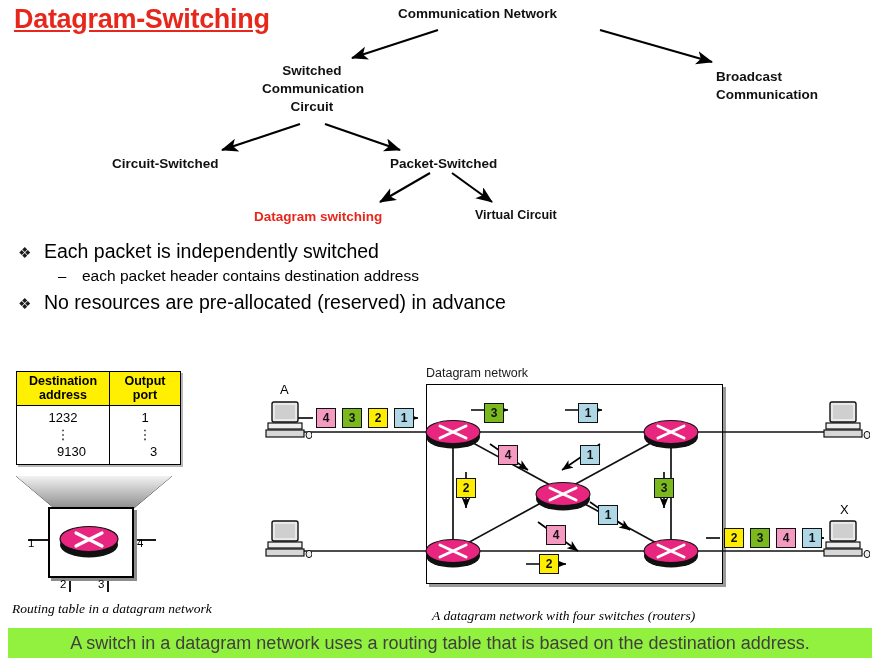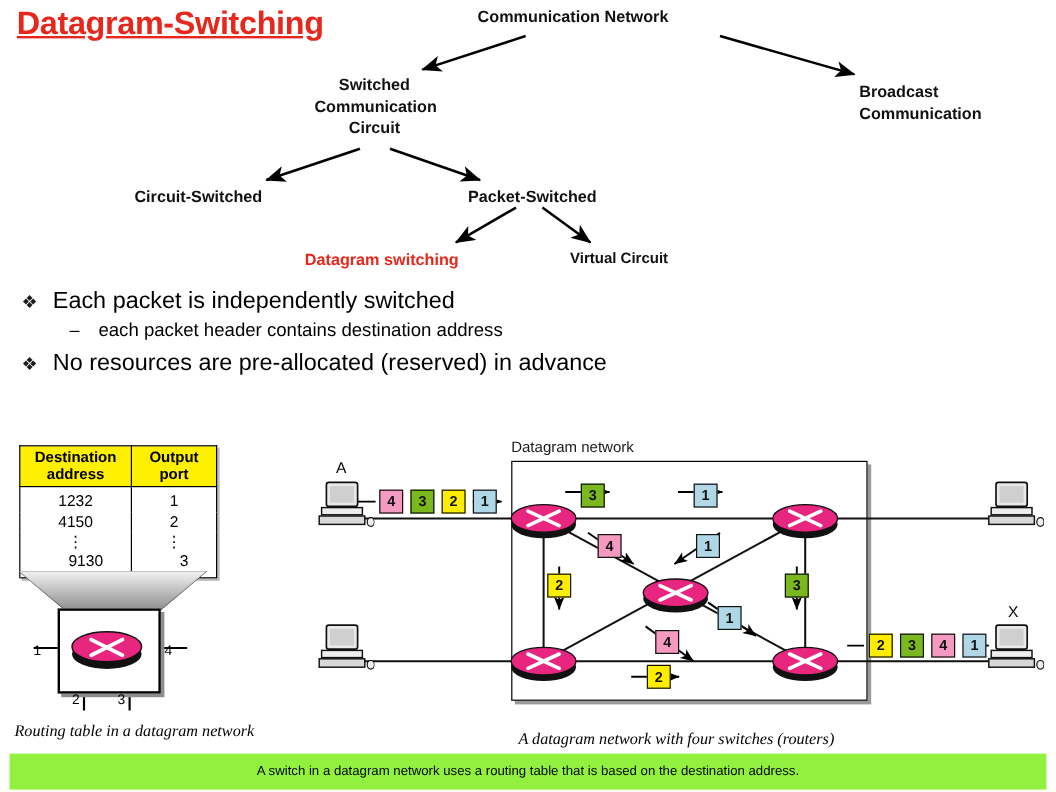--- a/index.html
+++ b/index.html
@@ -118,22 +118,22 @@
   
   #bottom-banner {
     left: 8px; top: 628px;
     width: 864px; height: 30px;
     background: #91f13e;
     display: flex;
     align-items: center;
     justify-content: center;
   }
   #bottom-banner span {
-    font-size: 11px;
-    color: #000000;
+    font-size: 18px;
+    color: #404040;
   }
 
   
   #net-fig { left: 258px; top: 366px; width: 620px; height: 240px; }
   #net-label {
     left: 168px; top: 0px;
     font-size: 12.5px;
     color: #1a1a1a;
     white-space: nowrap;
   }
@@ -237,24 +237,20 @@
         <div>port</div>
       </th>
     </tr>
   </thead>
   <tbody>
     <tr>
       <td>1232</td>
       <td>1</td>
     </tr>
     <tr>
-      <td>4150</td>
-      <td>2</td>
-    </tr>
-    <tr>
       <td>⋮</td>
       <td>⋮</td>
     </tr>
     <tr>
       <td>9130</td>
       <td>3</td>
     </tr>
   </tbody>
 </table>
 

